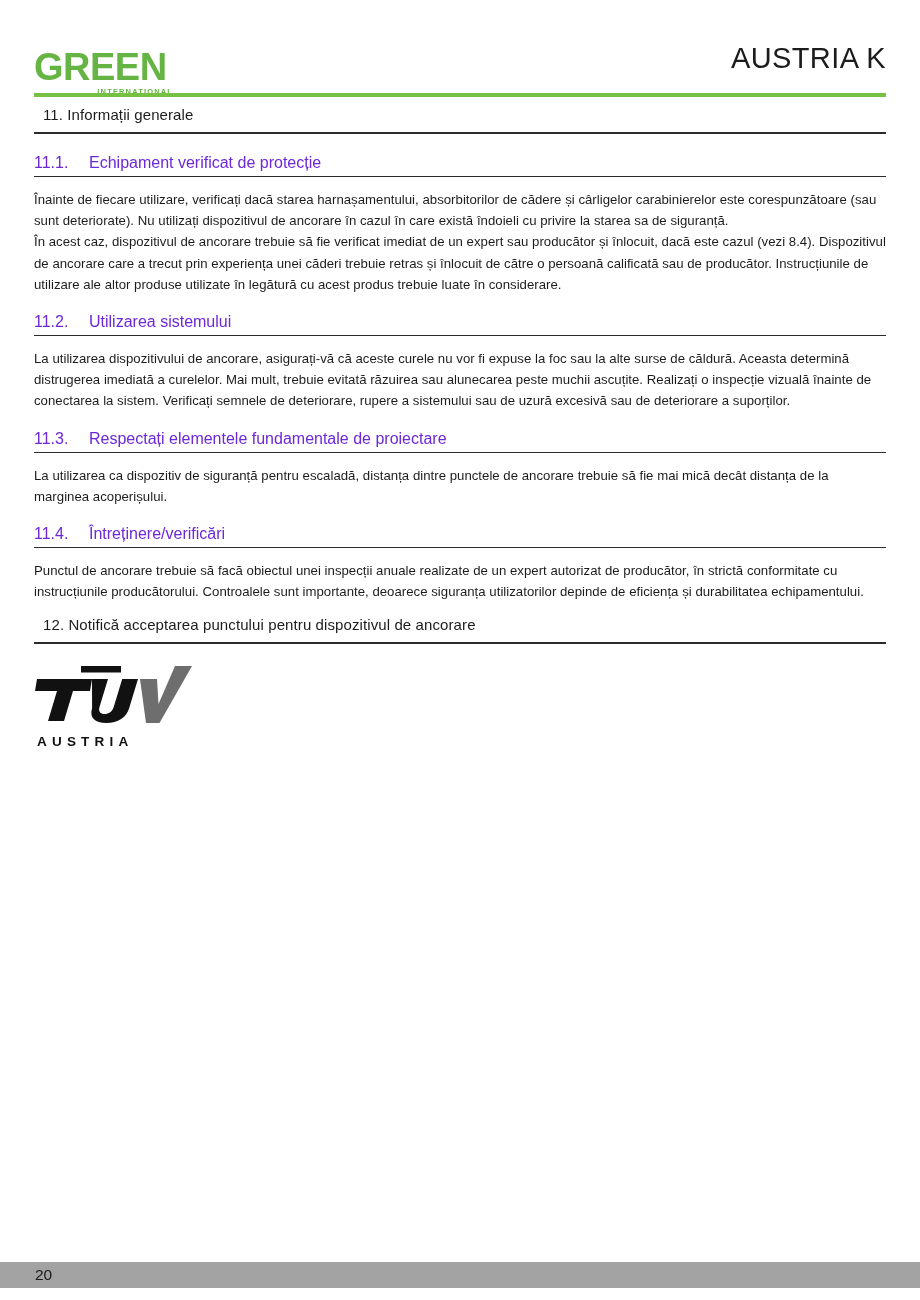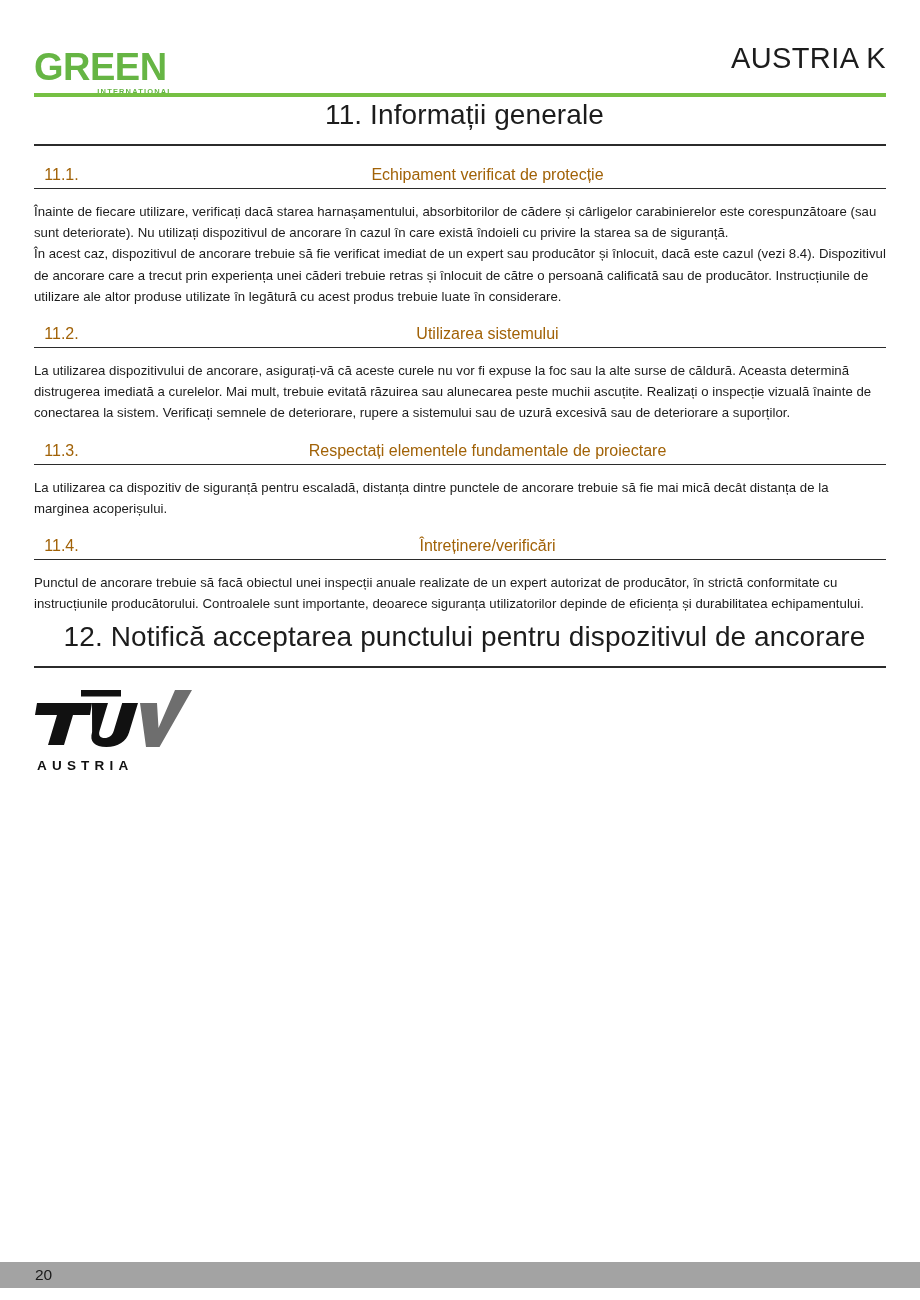--- a/index.html
+++ b/index.html
@@ -72,42 +72,40 @@
     top: 93px;
     width: 852px;
     height: 4px;
     background: #76C043;
   }
 
   
   .h1 {
     position: relative;
     margin: 0;
-    font-size: 28px;
+    font-size: 15px;
     font-weight: normal;
     color: #1c1c1c;
-    padding: 0 0 16px 9px;
+    padding: 0 0 4px 9px;
     border-bottom: 2.2px solid #2b2b2b;
     width: 852px;
     line-height: 26px;
     letter-spacing: 0.1px;
-    text-align: center;
   }
   .h2 {
     position: relative;
     margin: 0;
     font-size: 16px;
     font-weight: normal;
-    color: #a16207;
+    color: #6d28d9;
     padding: 0 0 3px 0;
     border-bottom: 1.6px solid #2b2b2b;
     width: 852px;
     line-height: 20px;
     display: flex;
-    text-align: center;
   }
   .h2 .num { width: 55px; flex: 0 0 55px; }
   .h2 .ttl { flex: 1 1 auto; }
 
   
   .body-text {
     font-size: 13.2px;
     line-height: 21.2px;
     color: #1c1c1c;
     width: 852px;

